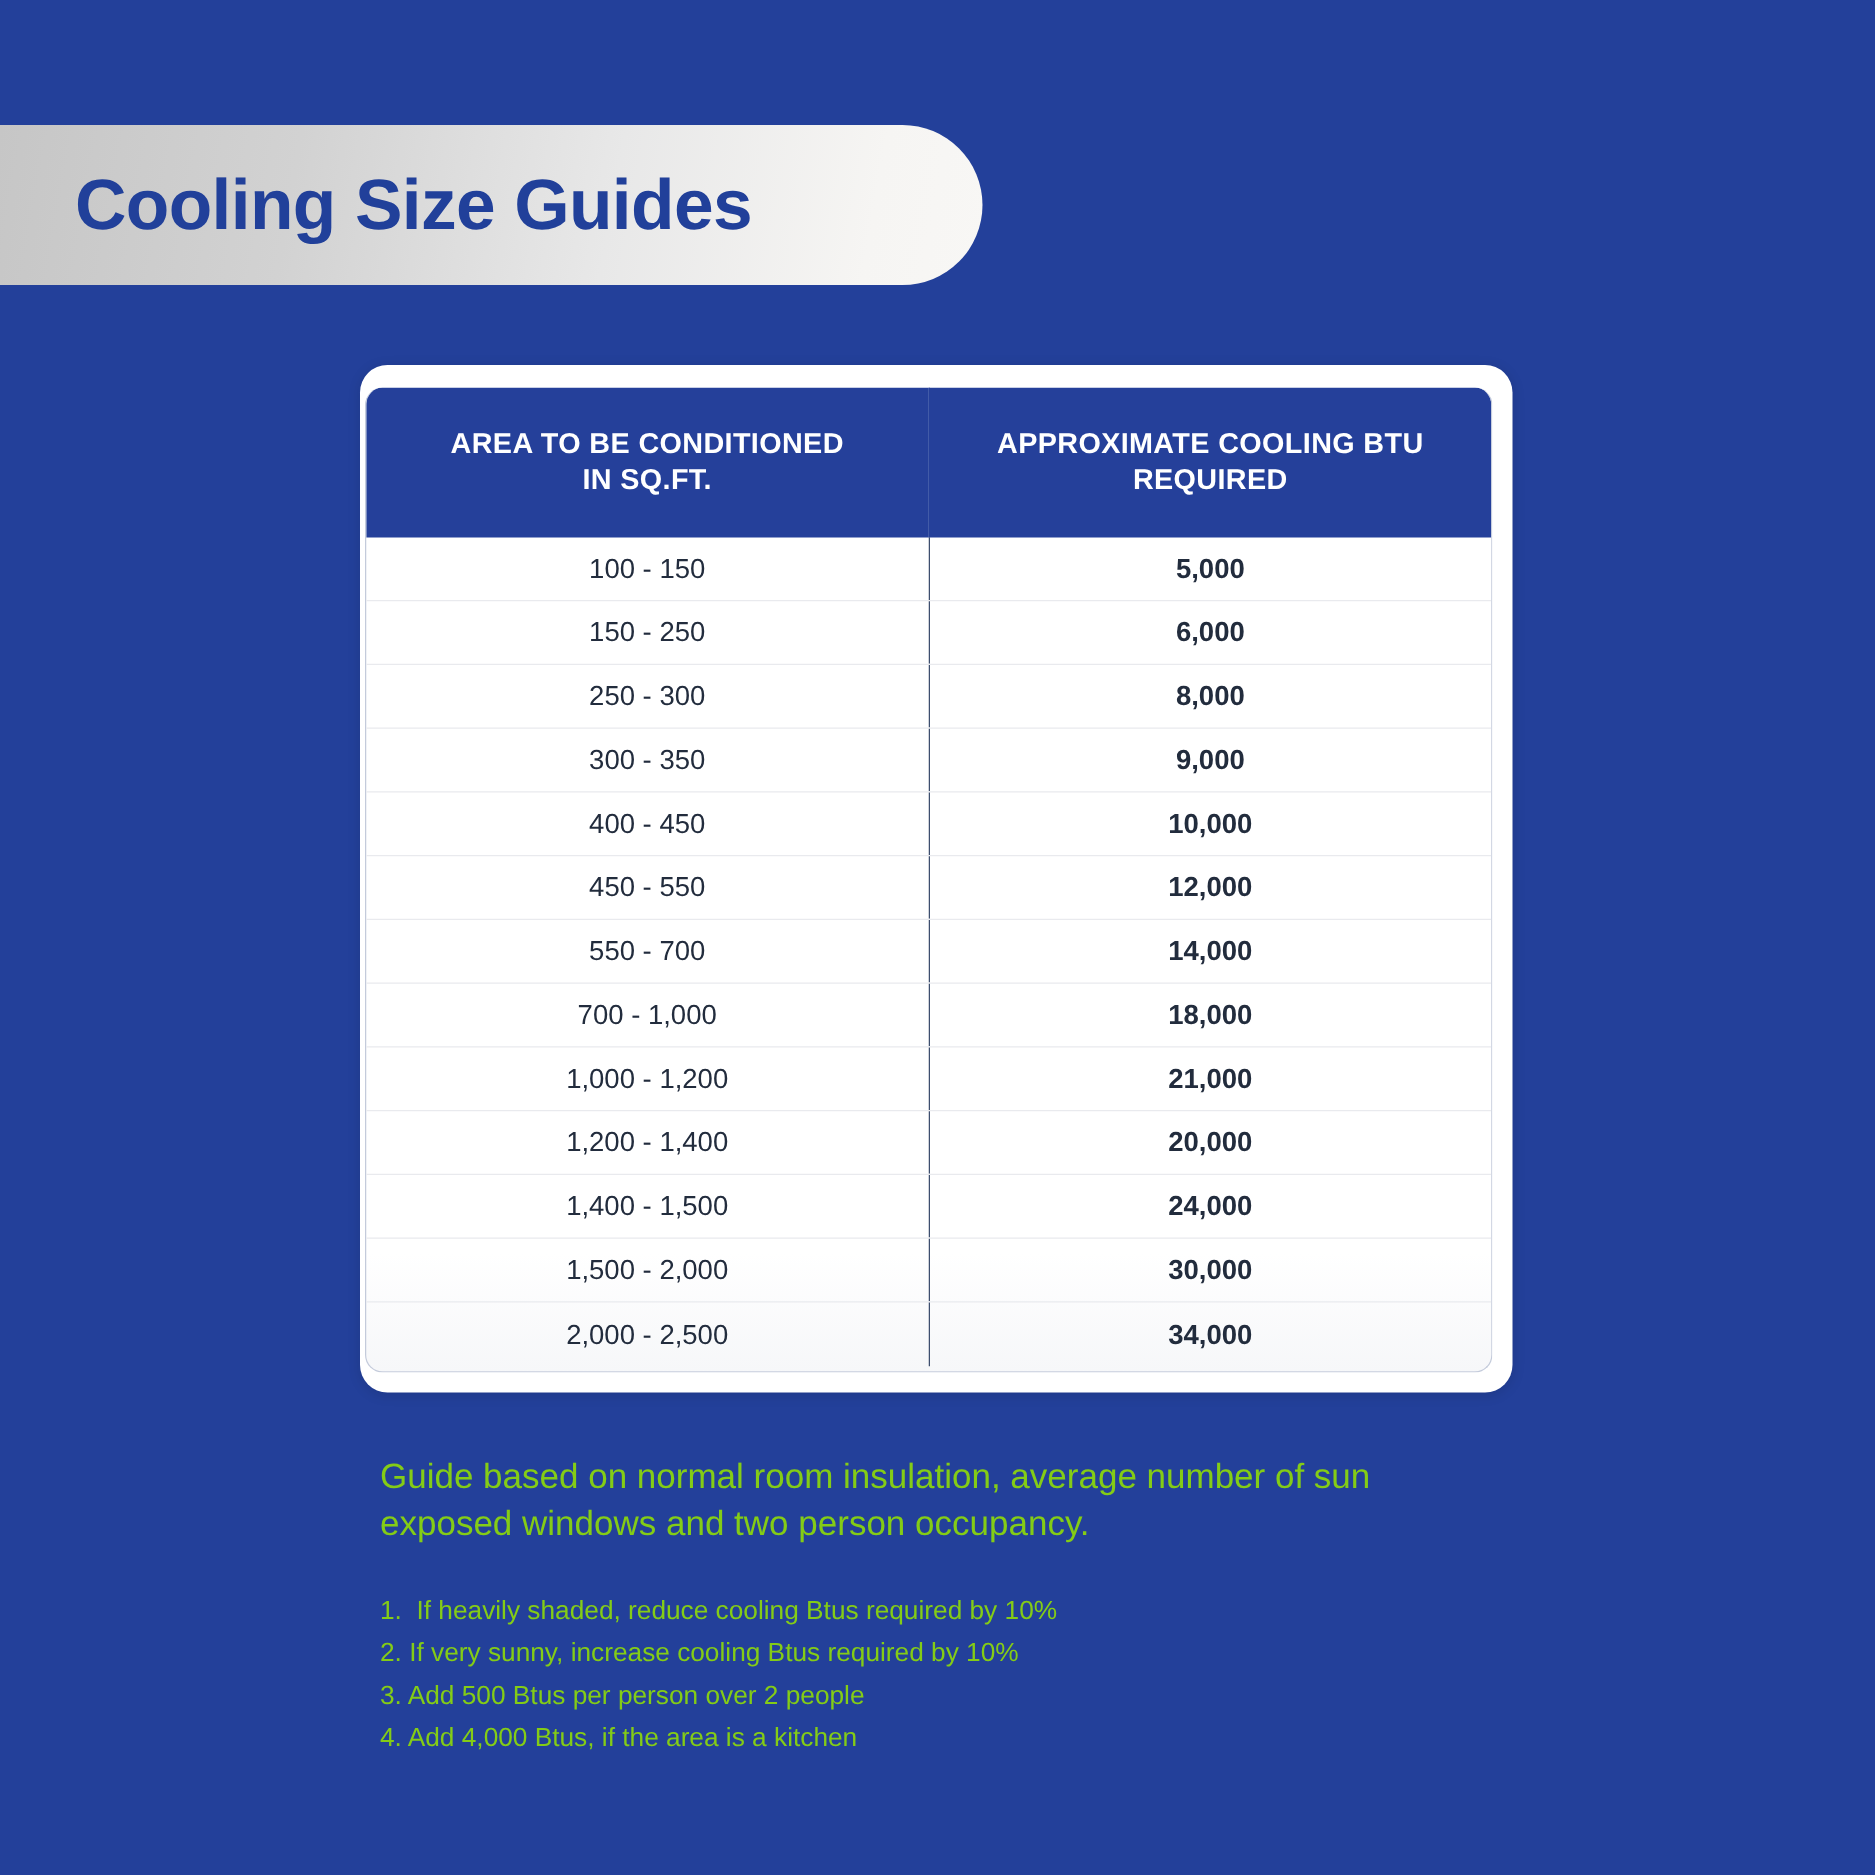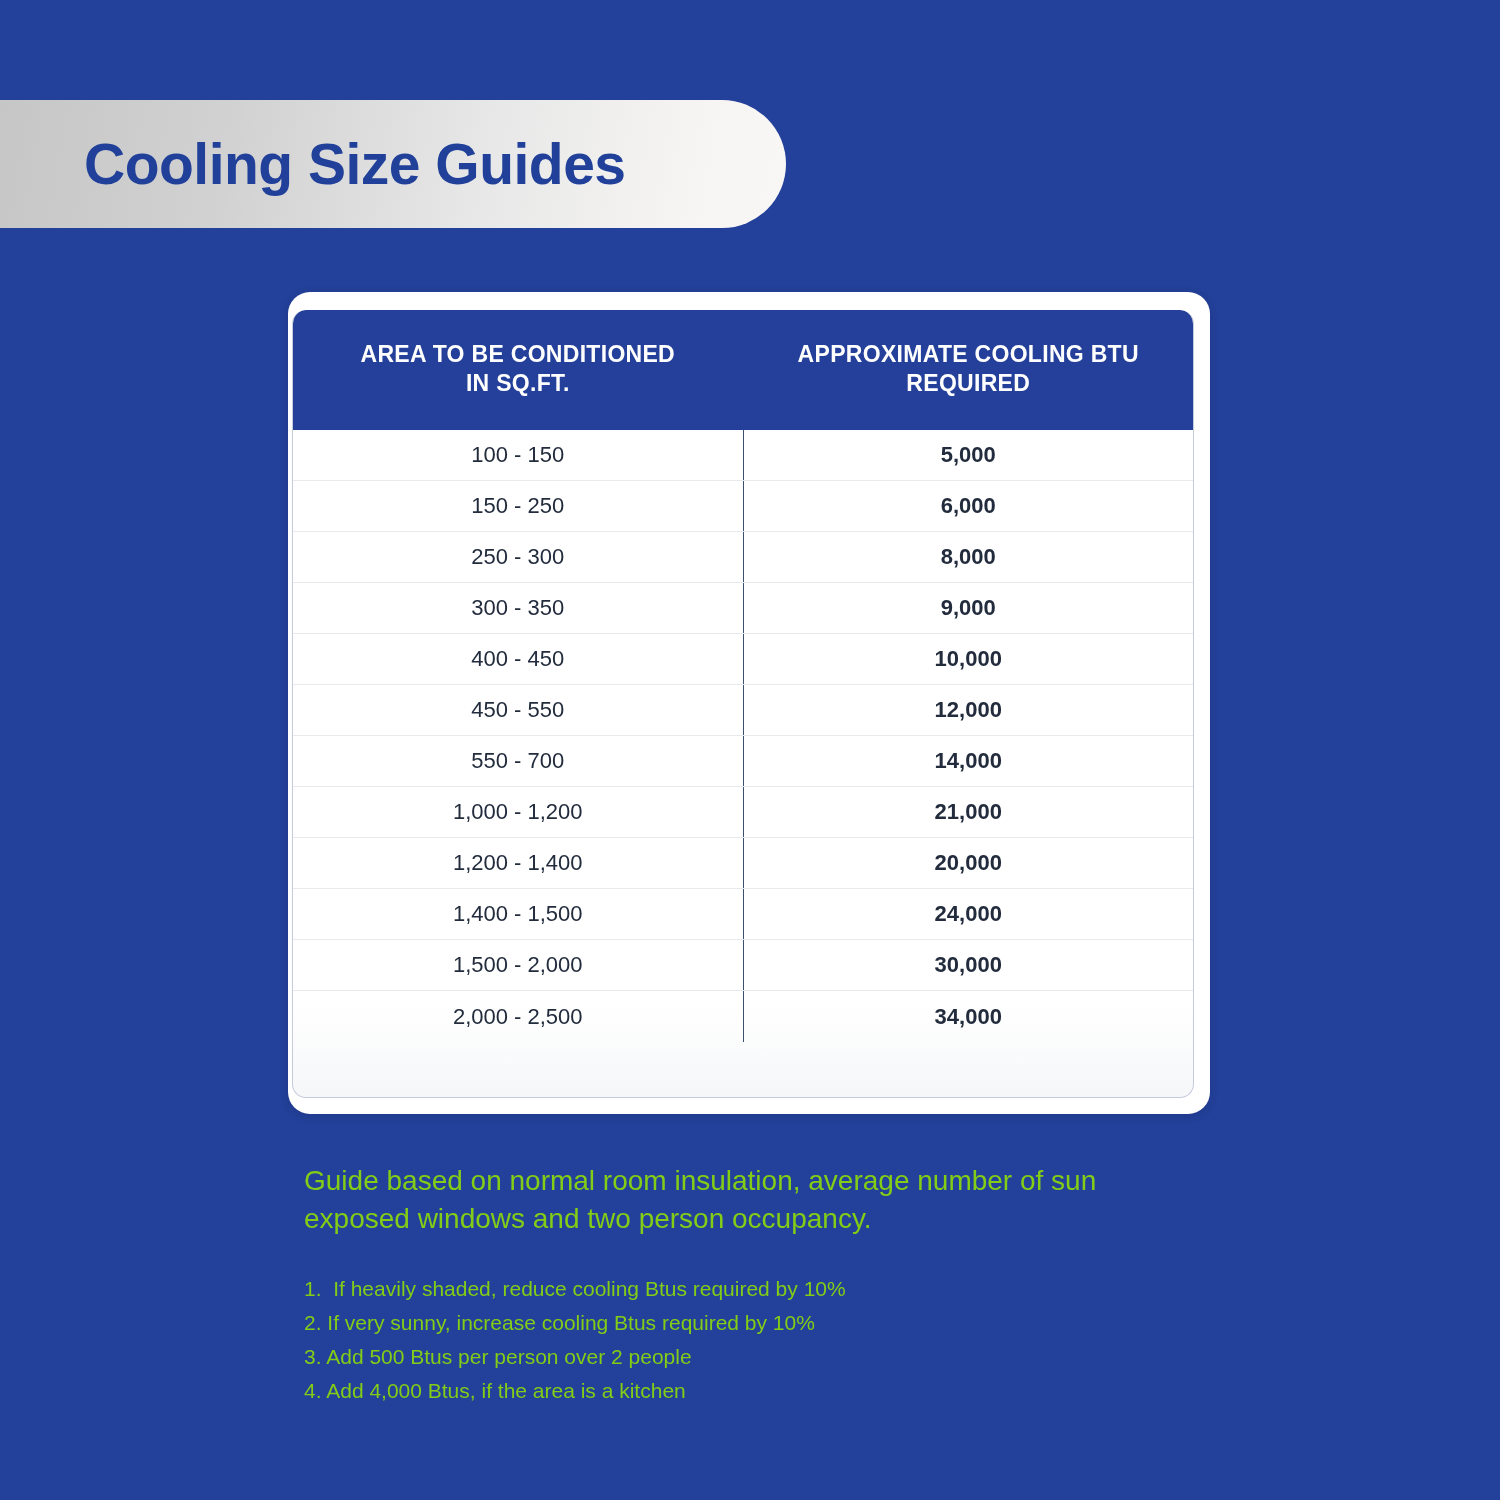--- a/index.html
+++ b/index.html
@@ -25,21 +25,21 @@
     left: 0;
     top: 100px;
     width: 786px;
     height: 128px;
     background: linear-gradient(100deg, #c6c6c6 0%, #d2d2d2 30%, #e8e8e8 62%, #f6f5f3 88%, #f8f7f5 100%);
     border-radius: 0 64px 64px 0;
     display: flex;
     align-items: center;
   }
   .title-text {
-    margin-left: 84px;
+    margin-left: 60px;
     color: #21409A;
     font-family: "Liberation Sans", sans-serif;
     font-size: 57px;
     font-weight: bold;
     letter-spacing: -0.5px;
     line-height: 1;
     white-space: nowrap;
   }
 
   
@@ -172,20 +172,24 @@
             </tr>
             <tr>
               <td class="col-area">450 - 550</td>
               <td class="col-btu">12,000</td>
             </tr>
             <tr>
               <td class="col-area">550 - 700</td>
               <td class="col-btu">14,000</td>
             </tr>
             <tr>
+              <td class="col-area">700 - 1,000</td>
+              <td class="col-btu">18,000</td>
+            </tr>
+            <tr>
               <td class="col-area">1,000 - 1,200</td>
               <td class="col-btu">21,000</td>
             </tr>
             <tr>
               <td class="col-area">1,200 - 1,400</td>
               <td class="col-btu">20,000</td>
             </tr>
             <tr>
               <td class="col-area">1,400 - 1,500</td>
               <td class="col-btu">24,000</td>

